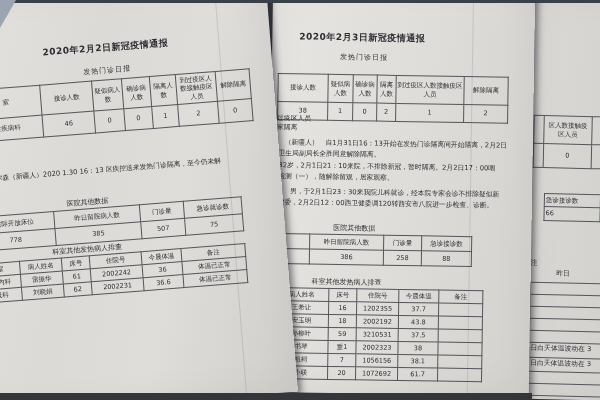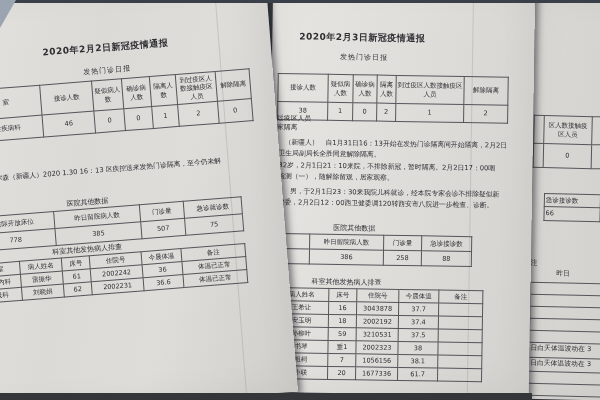--- a/index.html
+++ b/index.html
@@ -221,29 +221,29 @@
           <tr style="height:13px">
         <td>病人姓名</td>
         <td>床号</td>
         <td>住院号</td>
         <td>今晨体温</td>
         <td>备注</td>
       </tr>
       <tr style="height:13px">
         <td>王希让</td>
         <td>16</td>
-        <td>3043878</td>
+        <td>1202355</td>
         <td>37.7</td>
         <td></td>
       </tr>
       <tr style="height:13px">
         <td>安玉明</td>
         <td>18</td>
         <td>2002192</td>
-        <td>37.4</td>
+        <td>43.8</td>
         <td></td>
       </tr>
       <tr style="height:13px">
         <td>孙柳叶</td>
         <td>59</td>
         <td>3210531</td>
         <td>37.5</td>
         <td></td>
       </tr>
       <tr style="height:13px">
@@ -256,21 +256,21 @@
       <tr style="height:13px">
         <td>粗柯</td>
         <td>7</td>
         <td>1056156</td>
         <td>38.1</td>
         <td></td>
       </tr>
       <tr style="height:13px">
         <td>小联</td>
         <td>20</td>
-        <td>1677336</td>
+        <td>1072692</td>
         <td>61.7</td>
         <td></td>
       </tr>
     </tbody>
       </table>
   </div>
 
   <div id="paper-right" class="paper">
     <table class="t" style="left:2px;top:124px;width:110px;">
       <colgroup>

